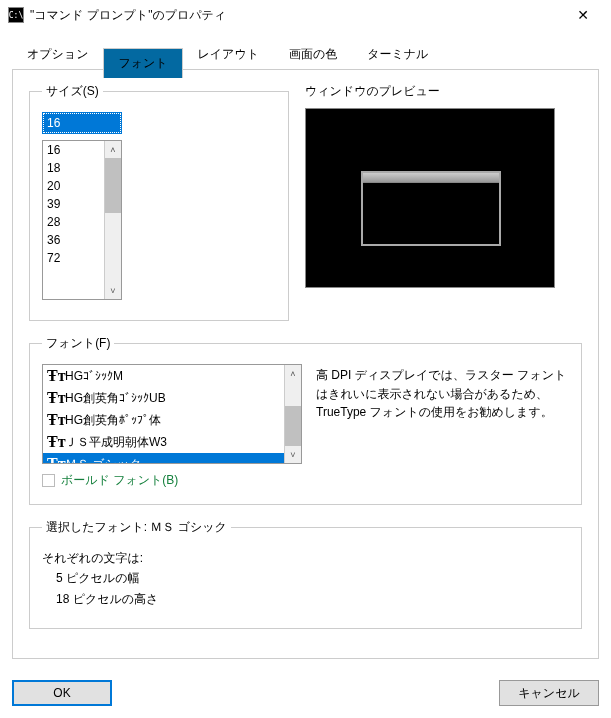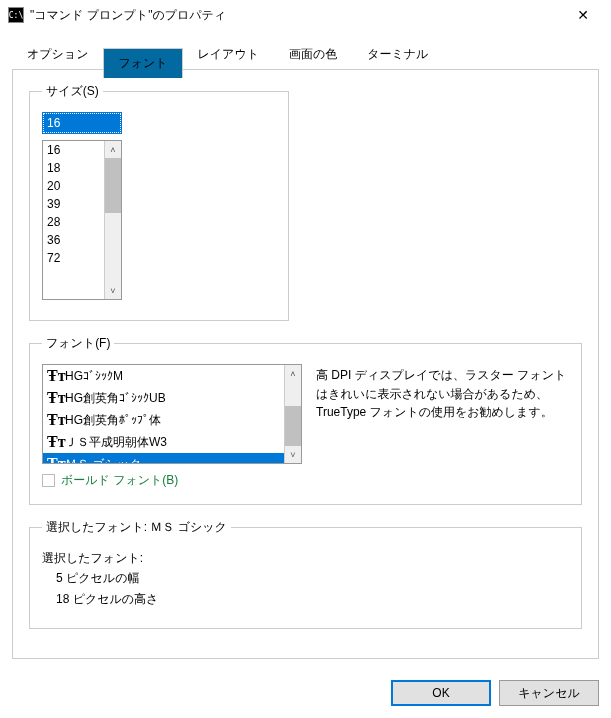--- a/index.html
+++ b/index.html
@@ -39,21 +39,21 @@
 .font-list li .fticon { font-size: 16px; font-family: serif; font-weight: bold; width: 14px; text-align: center; }
 .font-list li.selected { background: #0078d7; color: #fff; }
 .font-inner { display: flex; gap: 14px; }
 .dpi-text { flex: 1; font-size: 12px; line-height: 1.55; padding-top: 2px; }
 .bold-row { display: flex; align-items: center; gap: 6px; margin-top: 8px; color: #15803d; }
 .chk { width: 13px; height: 13px; border: 1px solid #bbb; background: #fff; }
 .selected-group { width: 100%; height: 110px; }
 .selected-inner { display: flex; gap: 20px; }
 .sample { width: 240px; height: 72px; background: #000; color: #fff; font-family: "MS Gothic","MS Mincho",monospace; font-size: 13px; line-height: 1.35; padding: 2px 2px; white-space: pre; overflow: hidden; }
 .char-info { font-size: 12px; line-height: 1.7; }
-.footer { display: flex; justify-content: flex-end; gap: 8px; padding: 12px 12px; }
+.footer { display: flex; justify-content: space-between; gap: 8px; padding: 12px 12px; }
 .btn-std { width: 100px; height: 26px; border: 1px solid #999; background: #e1e1e1; cursor: pointer; font-size: 12px; }
 .btn-std.def { border: 1px solid #0078d7; outline: 1px solid #0078d7; outline-offset: -2px; }
 </style>
 </head>
 <body>
 
 <div class="titlebar">
   <div class="icon">C:\</div>
   <div class="title">"コマンド プロンプト"のプロパティ</div>
   <div class="close">✕</div>
@@ -87,20 +87,28 @@
           <div class="scroll">
             <div class="btn">˄</div>
             <div class="track">
                 <div class="thumb" style="top:0;height:55px"></div>
               </div>
             <div class="btn">˅</div>
           </div>
         </div>
       </fieldset>
 
+      <div class="preview-group">
+        <span class="preview-label">ウィンドウのプレビュー</span>
+        <div class="preview-canvas">
+          <div class="preview-win">
+            <div class="tb"></div>
+          </div>
+        </div>
+      </div>
     </div>
 
     <div class="font-row">
       <fieldset class="font-group">
         <legend>フォント(F)</legend>
         <div class="font-inner">
           <div>
             <div class="font-list-wrap">
               <ul class="font-list">
                 <li>
@@ -139,21 +147,21 @@
           </div>
           <div class="dpi-text">高 DPI ディスプレイでは、ラスター フォントはきれいに表示されない場合があるため、TrueType フォントの使用をお勧めします。</div>
         </div>
       </fieldset>
     </div>
 
     <fieldset class="selected-group">
       <legend>選択したフォント: ＭＳ ゴシック</legend>
       <div class="selected-inner">
         <div class="char-info">
-          <div>選択したフォント:</div>
+          <div>それぞれの文字は:</div>
           <div style="padding-left:14px">5 ピクセルの幅</div>
           <div style="padding-left:14px">18 ピクセルの高さ</div>
         </div>
       </div>
     </fieldset>
 
   </div>
 </div>
 
 <div class="footer">

